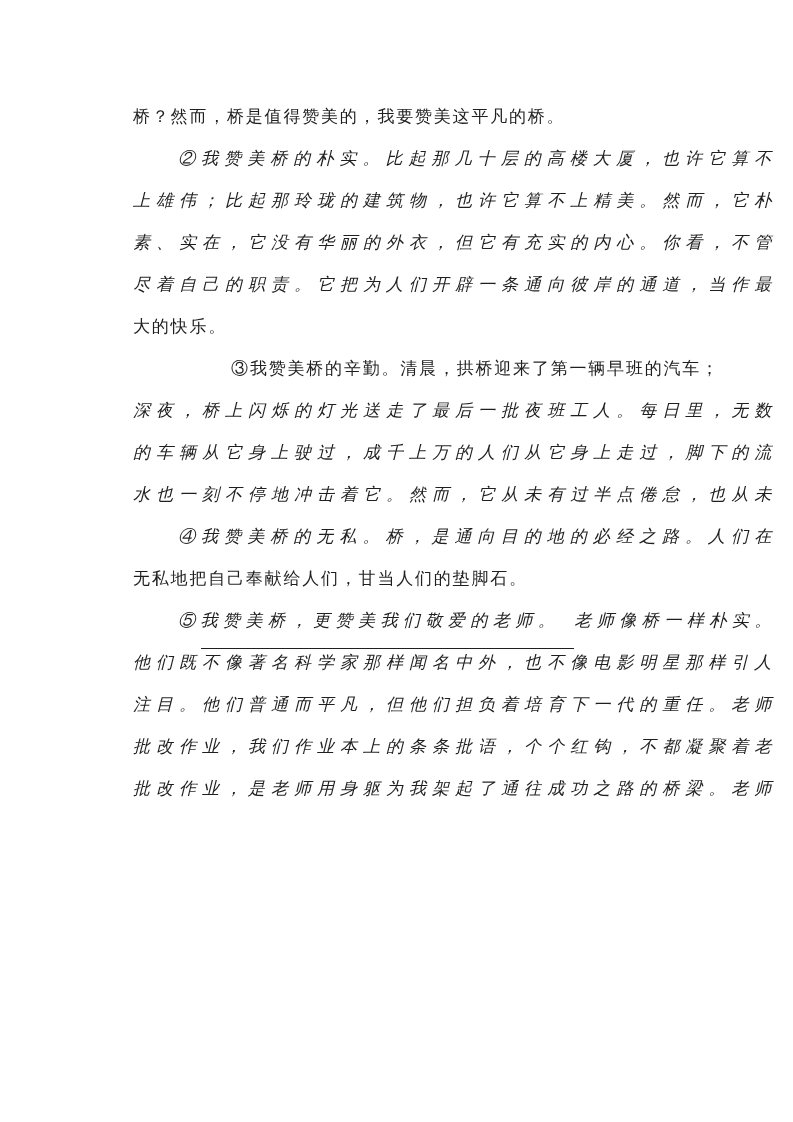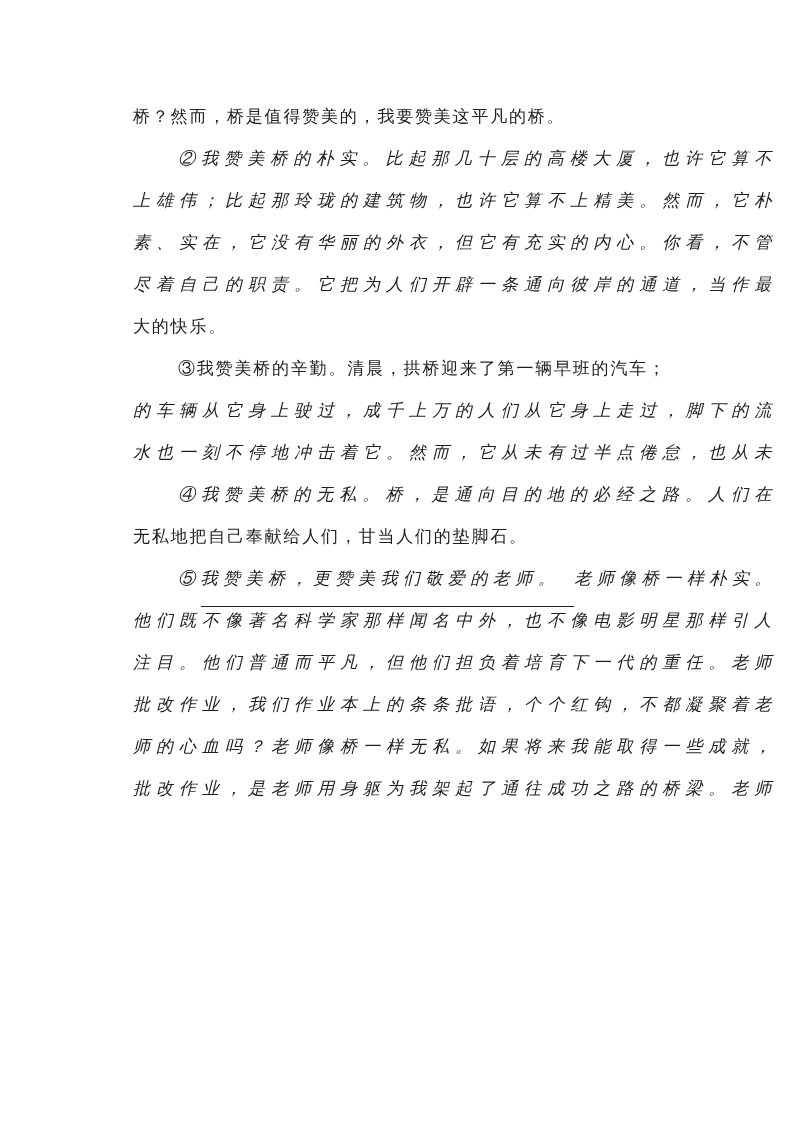--- a/index.html
+++ b/index.html
@@ -30,43 +30,44 @@
     white-space: nowrap;
   }
   .line.full {
     text-align: justify;
     text-align-last: justify;
     text-justify: inter-character;
     font-style: italic;
   }
   .line.indent {
     padding-left: 45px;
+    text-align: center;
   }
   .u {
     border-bottom: 1.6px solid #1f1f1f;
     padding-bottom: 18px;
     padding-right: 14px;
   }
 </style>
 </head>
 <body>
 
 <div class="page">
   <div class="textblock">
       <div class="line"><span>桥？然而，桥是值得赞美的，我要赞美这平凡的桥。</span></div>
       <div class="line indent full"><span>②我赞美桥的朴实。比起那几十层的高楼大厦，也许它算不</span></div>
       <div class="line full"><span>上雄伟；比起那玲珑的建筑物，也许它算不上精美。然而，它朴</span></div>
       <div class="line full"><span>素、实在，它没有华丽的外衣，但它有充实的内心。你看，不管</span></div>
       <div class="line full"><span>尽着自己的职责。它把为人们开辟一条通向彼岸的通道，当作最</span></div>
       <div class="line"><span>大的快乐。</span></div>
       <div class="line indent"><span>③我赞美桥的辛勤。清晨，拱桥迎来了第一辆早班的汽车；</span></div>
+      <div class="line full"><span>深夜，桥上闪烁的灯光送走了最后一批夜班工人。每日里，无数</span></div>
       <div class="line full"><span>的车辆从它身上驶过，成千上万的人们从它身上走过，脚下的流</span></div>
       <div class="line full"><span>水也一刻不停地冲击着它。然而，它从未有过半点倦怠，也从未</span></div>
       <div class="line indent full"><span>④我赞美桥的无私。桥，是通向目的地的必经之路。人们在</span></div>
       <div class="line"><span>无私地把自己奉献给人们，甘当人们的垫脚石。</span></div>
       <div class="line indent full"><span>⑤</span><span class="u">我赞美桥，更赞美我们敬爱的老师。</span><span>老师像桥一样朴实。</span></div>
       <div class="line full"><span>他们既不像著名科学家那样闻名中外，也不像电影明星那样引人</span></div>
       <div class="line full"><span>注目。他们普通而平凡，但他们担负着培育下一代的重任。老师</span></div>
       <div class="line full"><span>批改作业，我们作业本上的条条批语，个个红钩，不都凝聚着老</span></div>
-      <div class="line full"><span>师的心血吗？老师像桥一样无私。如果将来我能取得一些成就，</span></div>
       <div class="line full"><span>批改作业，是老师用身躯为我架起了通往成功之路的桥梁。老师</span></div>
     </div>
 </div>
 
 </body></html>

